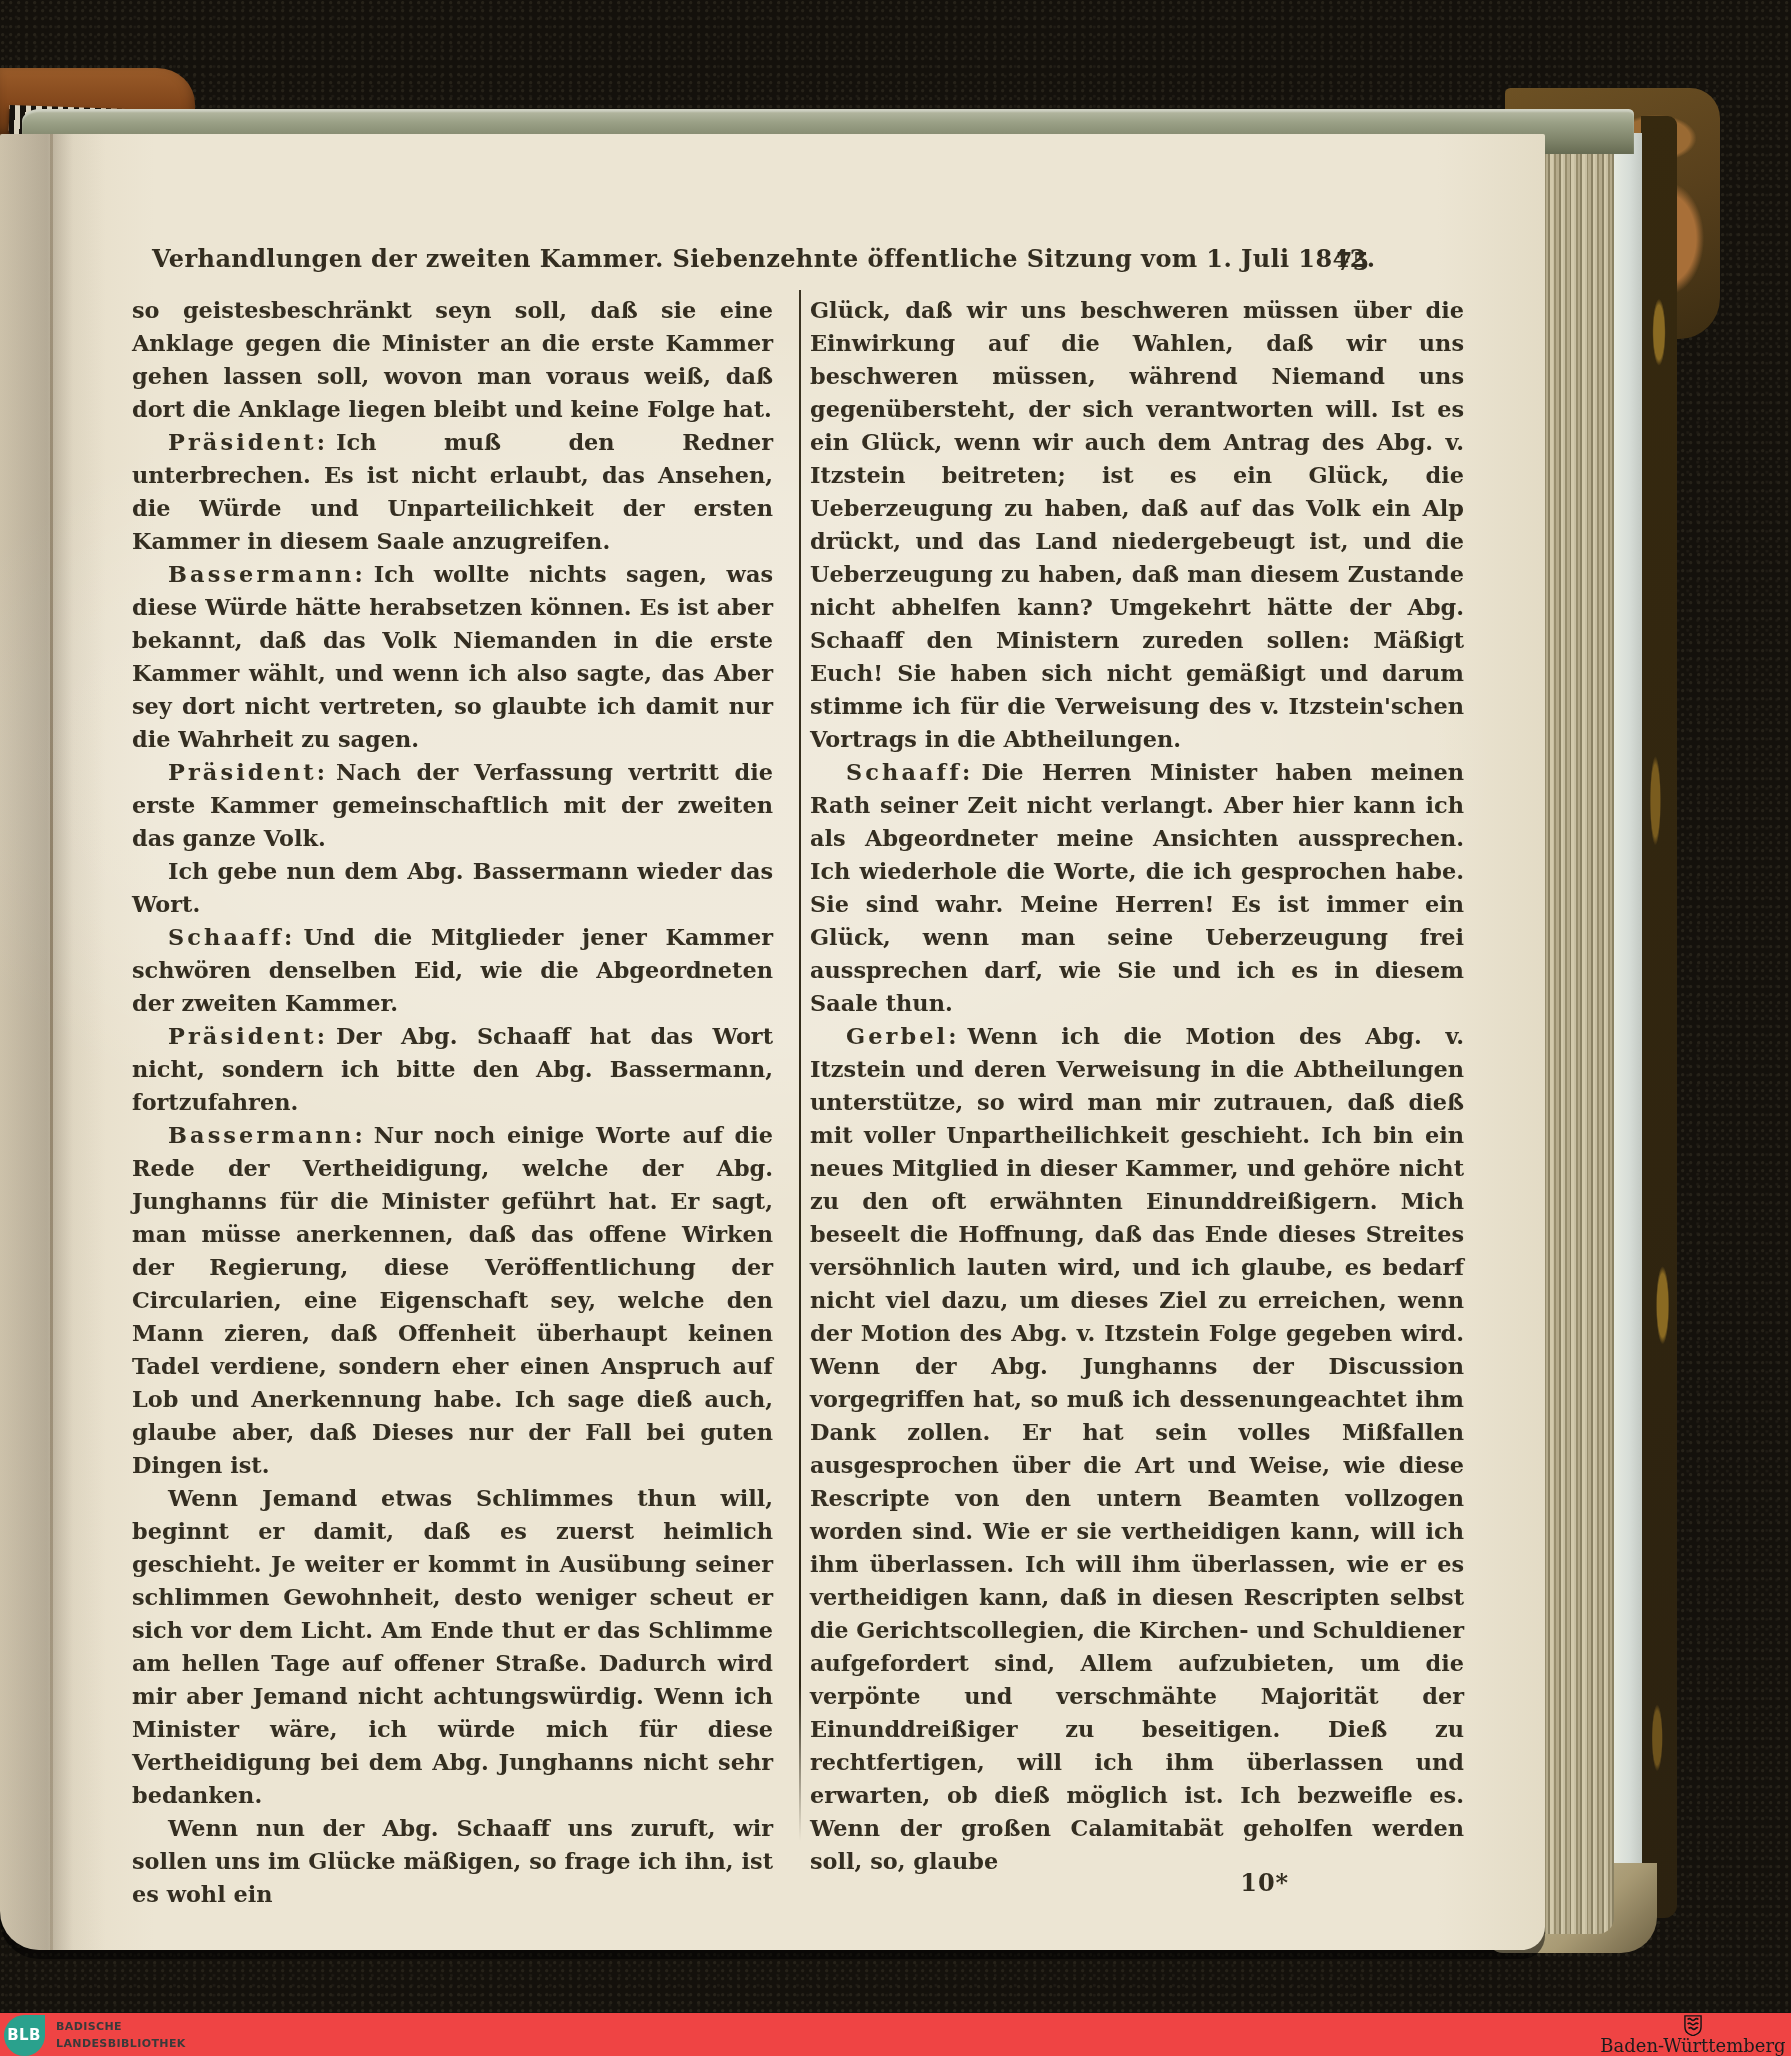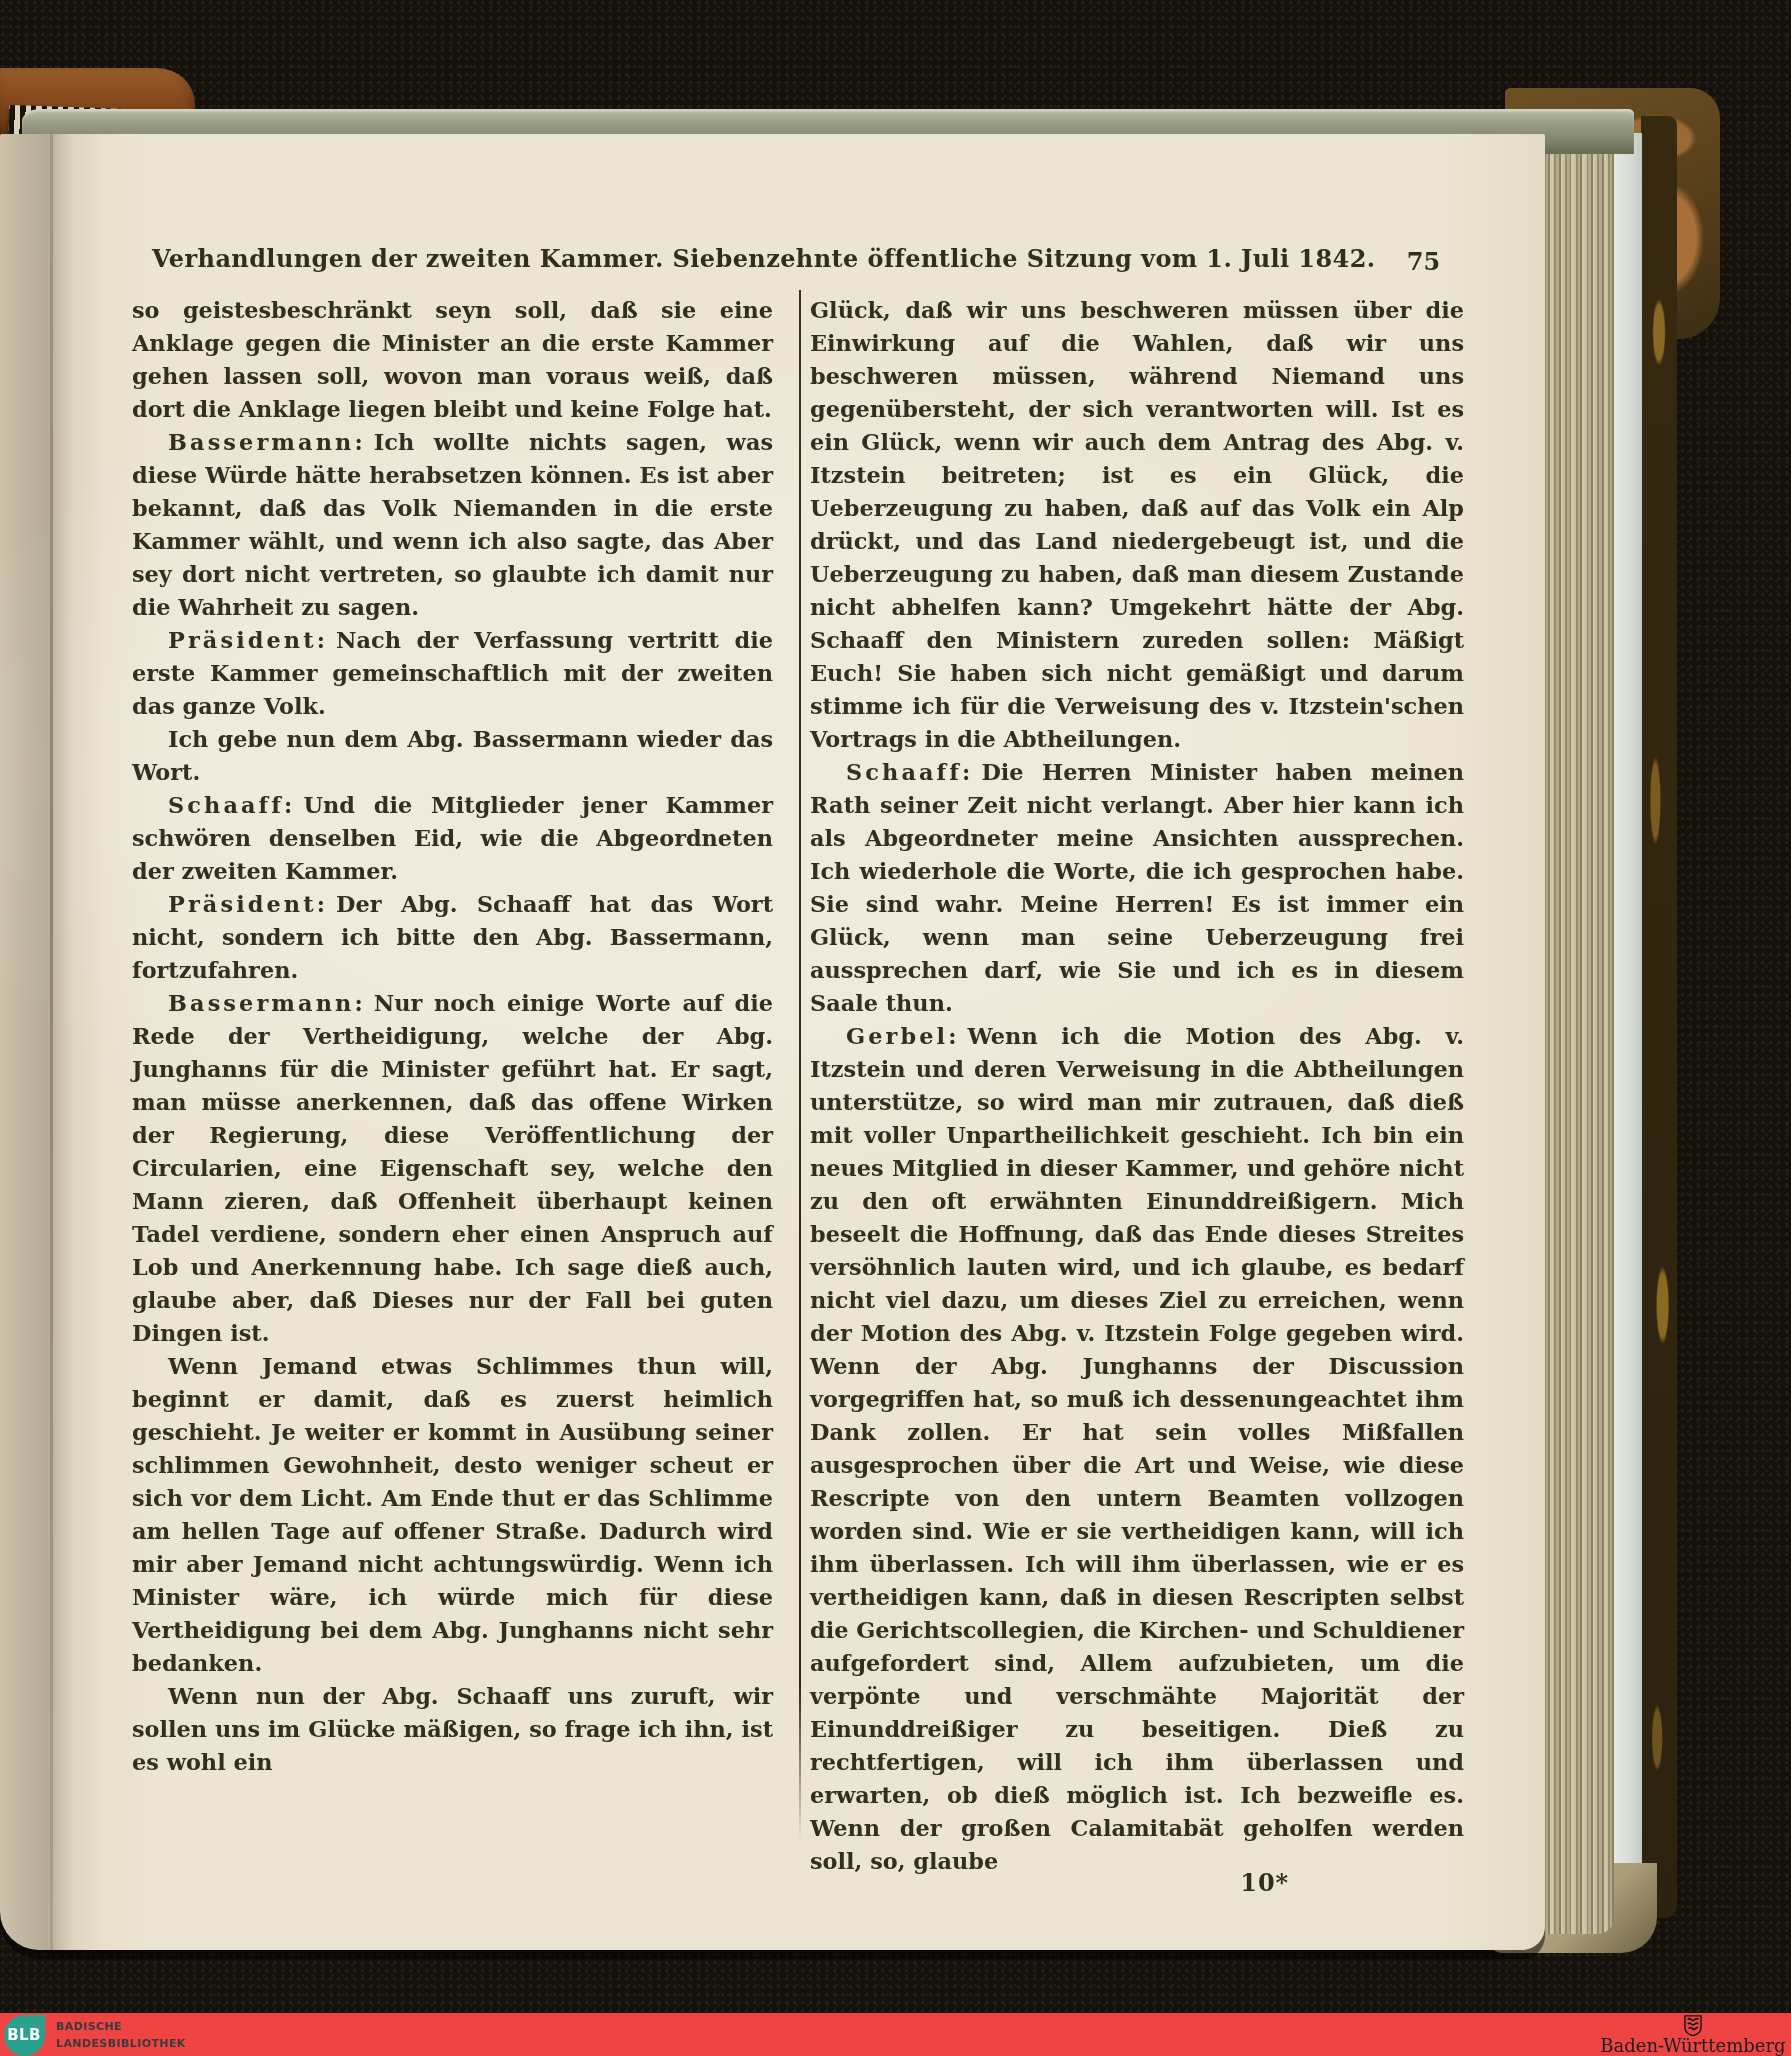--- a/index.html
+++ b/index.html
@@ -92,21 +92,21 @@
   .page .crease-line{
     position:absolute;left:50px;top:0;width:2.7px;height:100%;
     background:linear-gradient(180deg, rgba(90,70,40,.25) 0%, rgba(90,70,40,.45) 40%, rgba(90,70,40,.18) 100%);
   }
   
   .print{position:absolute;z-index:7;color:#332d20;}
   .running-head{
     left:152px;top:244px;width:1164px;text-align:center;
     font-size:24px;font-weight:bold;letter-spacing:0.4px;white-space:nowrap;
   }
-  .folio{left:1383px;top:247px;width:81px;font-size:24px;font-weight:bold;text-align:center;}
+  .folio{left:1312px;top:247px;width:81px;font-size:24px;font-weight:bold;text-align:center;}
   .col{position:absolute;top:294px;font-size:22.4px;font-weight:bold;line-height:33px;
        text-align:justify;color:#342e21;}
   .col-left{left:132px;width:641px;}
   .col-right{left:810px;width:654px;}
   .col-divider{
     position:absolute;left:799px;top:290px;width:1.8px;height:1551px;z-index:7;
     background:linear-gradient(180deg,#3a3322 0%,#2e2817 90%,rgba(46,40,23,0) 100%);
   }
   .col p{margin:0;text-indent:36px;}
   .col p.cont{text-indent:0;}
@@ -156,20 +156,21 @@
   <div class="gutter-shade"></div>
   <div class="crease-line"></div>
 </div>
 
 <div class="print running-head">Verhandlungen der zweiten Kammer. Siebenzehnte öffentliche Sitzung vom 1. Juli 1842.</div>
 <div class="print folio">75</div>
 <div class="col-divider"></div>
 
 <div class="print col col-left">
   <p class="cont"><span class="speaker"></span><span>so geistesbeschränkt seyn soll, daß sie eine Anklage gegen die Minister an die erste Kammer gehen lassen soll, wovon man voraus weiß, daß dort die Anklage liegen bleibt und keine Folge hat.</span></p>
+  <p><span class="speaker">Präsident:</span><span>Ich muß den Redner unterbrechen. Es ist nicht erlaubt, das Ansehen, die Würde und Unparteilichkeit der ersten Kammer in diesem Saale anzugreifen.</span></p>
   <p><span class="speaker">Bassermann:</span><span>Ich wollte nichts sagen, was diese Würde hätte herabsetzen können. Es ist aber bekannt, daß das Volk Niemanden in die erste Kammer wählt, und wenn ich also sagte, das Aber sey dort nicht vertreten, so glaubte ich damit nur die Wahrheit zu sagen.</span></p>
   <p><span class="speaker">Präsident:</span><span>Nach der Verfassung vertritt die erste Kammer gemeinschaftlich mit der zweiten das ganze Volk.</span></p>
   <p><span class="speaker"></span><span>Ich gebe nun dem Abg. Bassermann wieder das Wort.</span></p>
   <p><span class="speaker">Schaaff:</span><span>Und die Mitglieder jener Kammer schwören denselben Eid, wie die Abgeordneten der zweiten Kammer.</span></p>
   <p><span class="speaker">Präsident:</span><span>Der Abg. Schaaff hat das Wort nicht, sondern ich bitte den Abg. Bassermann, fortzufahren.</span></p>
   <p><span class="speaker">Bassermann:</span><span>Nur noch einige Worte auf die Rede der Vertheidigung, welche der Abg. Junghanns für die Minister geführt hat. Er sagt, man müsse anerkennen, daß das offene Wirken der Regierung, diese Veröffentlichung der Circularien, eine Eigenschaft sey, welche den Mann zieren, daß Offenheit überhaupt keinen Tadel verdiene, sondern eher einen Anspruch auf Lob und Anerkennung habe. Ich sage dieß auch, glaube aber, daß Dieses nur der Fall bei guten Dingen ist.</span></p>
   <p><span class="speaker"></span><span>Wenn Jemand etwas Schlimmes thun will, beginnt er damit, daß es zuerst heimlich geschieht. Je weiter er kommt in Ausübung seiner schlimmen Gewohnheit, desto weniger scheut er sich vor dem Licht. Am Ende thut er das Schlimme am hellen Tage auf offener Straße. Dadurch wird mir aber Jemand nicht achtungswürdig. Wenn ich Minister wäre, ich würde mich für diese Vertheidigung bei dem Abg. Junghanns nicht sehr bedanken.</span></p>
   <p><span class="speaker"></span><span>Wenn nun der Abg. Schaaff uns zuruft, wir sollen uns im Glücke mäßigen, so frage ich ihn, ist es wohl ein</span></p>
 </div>
 

